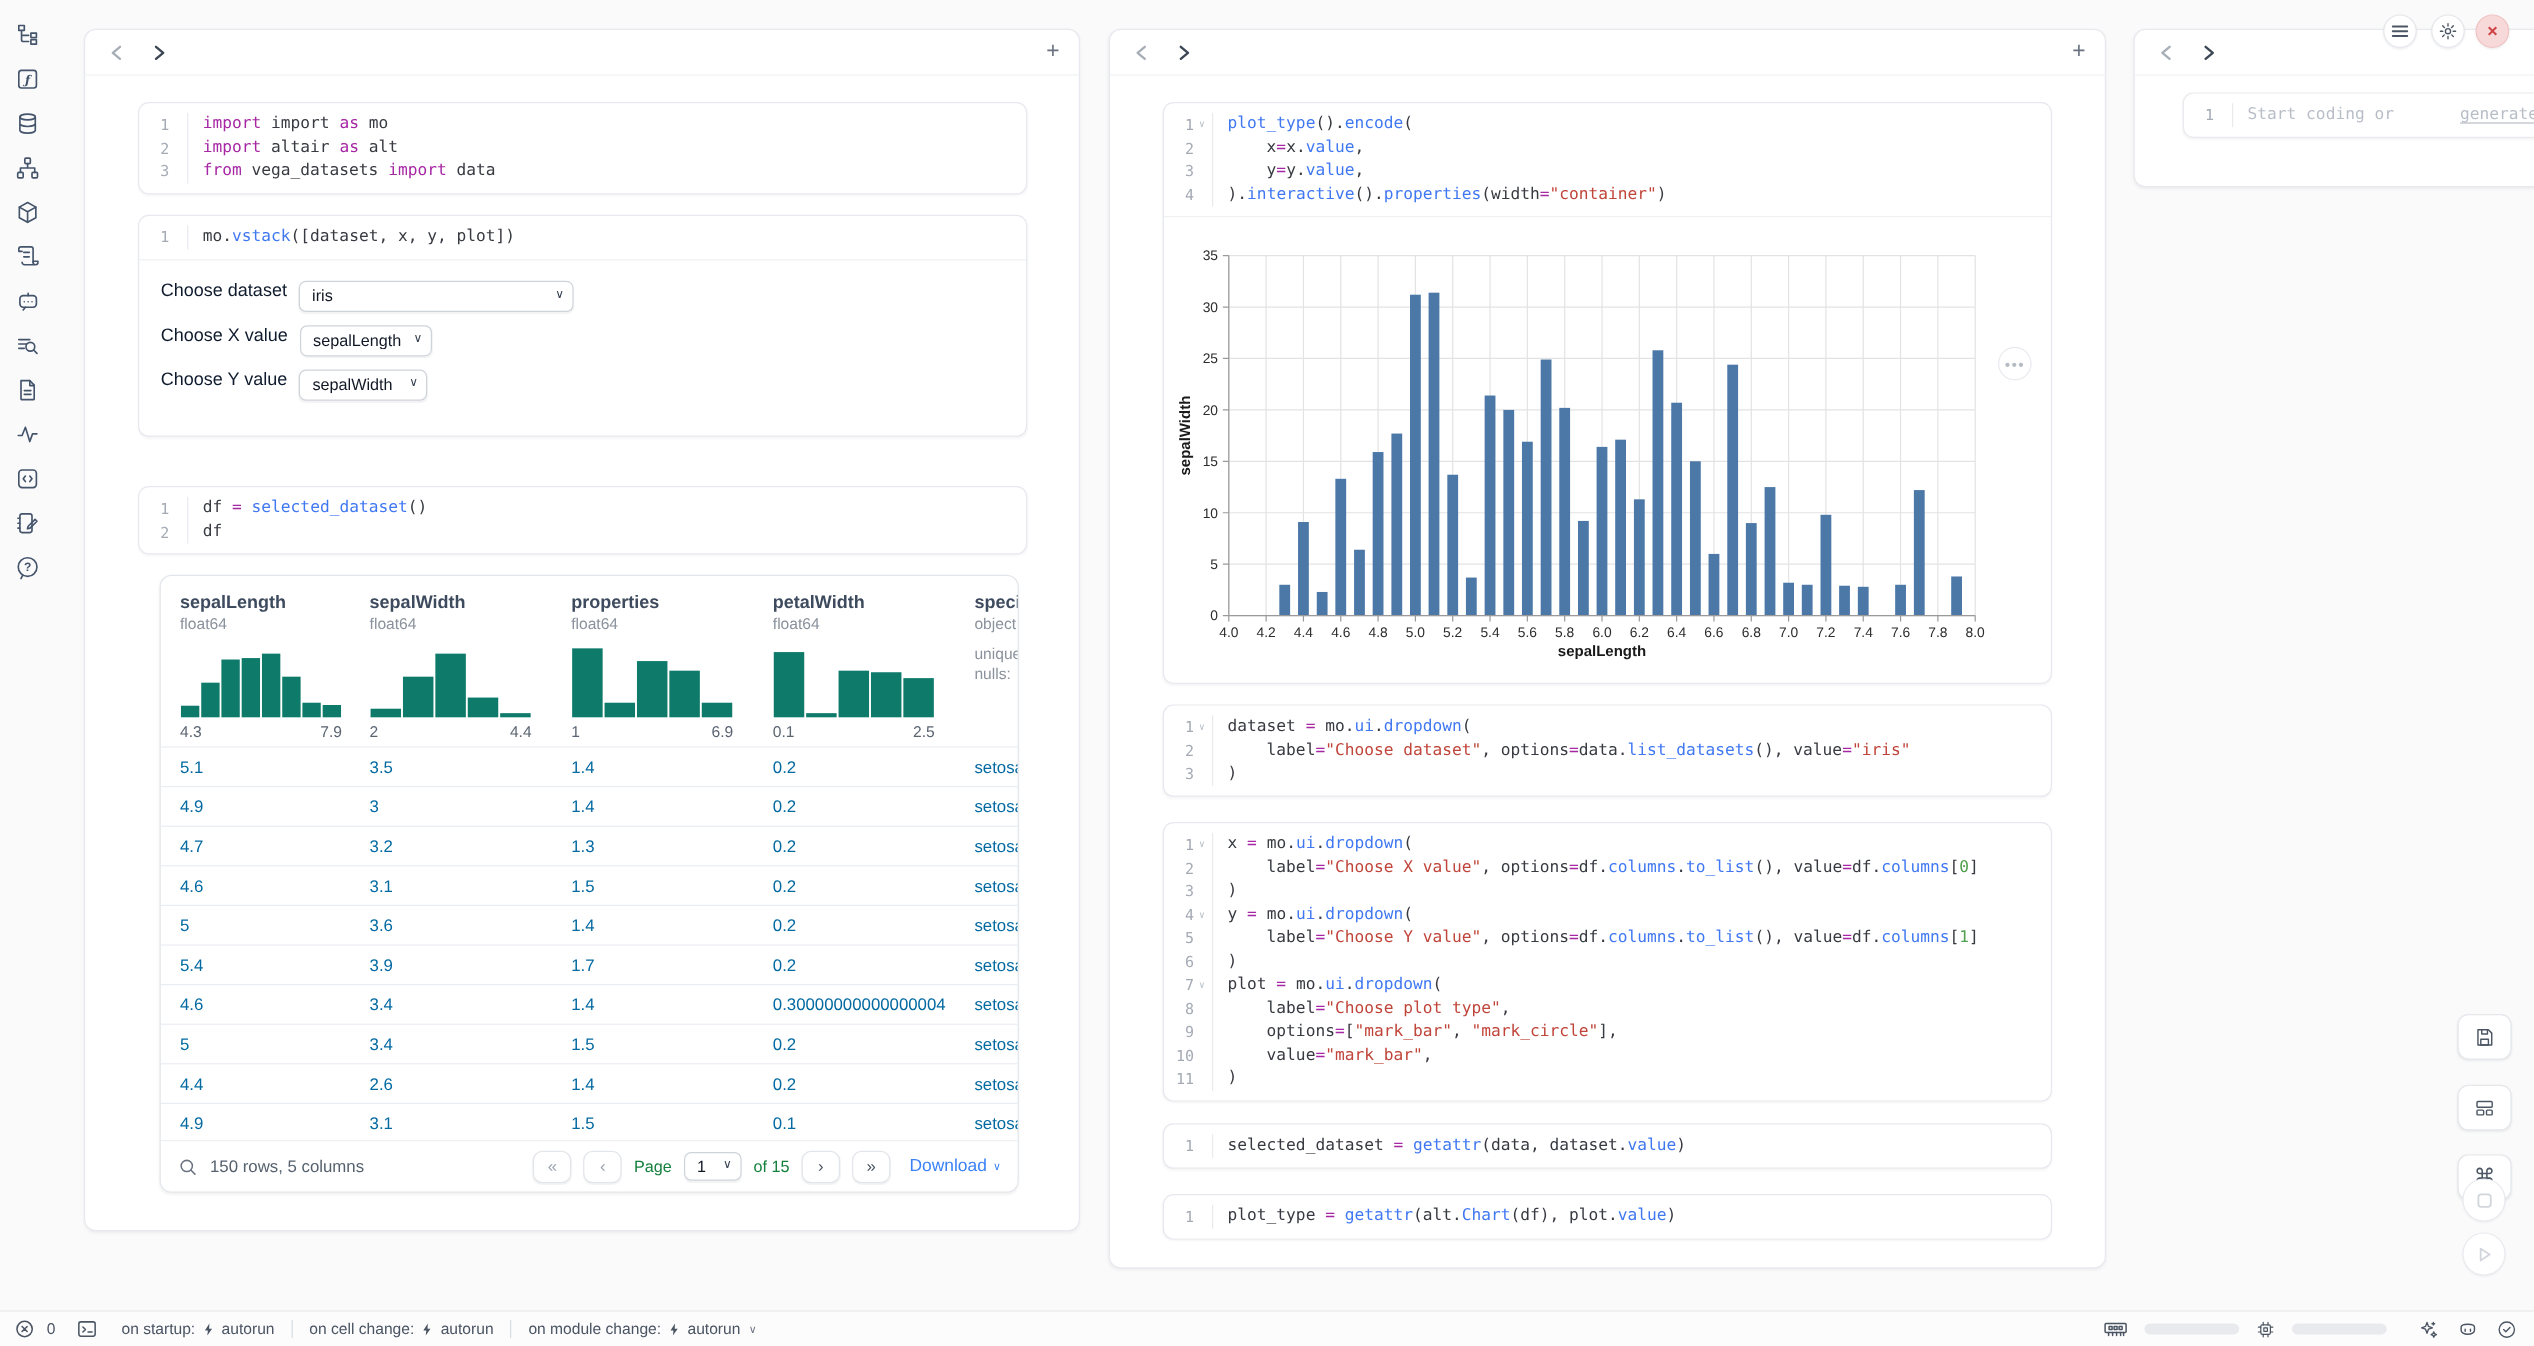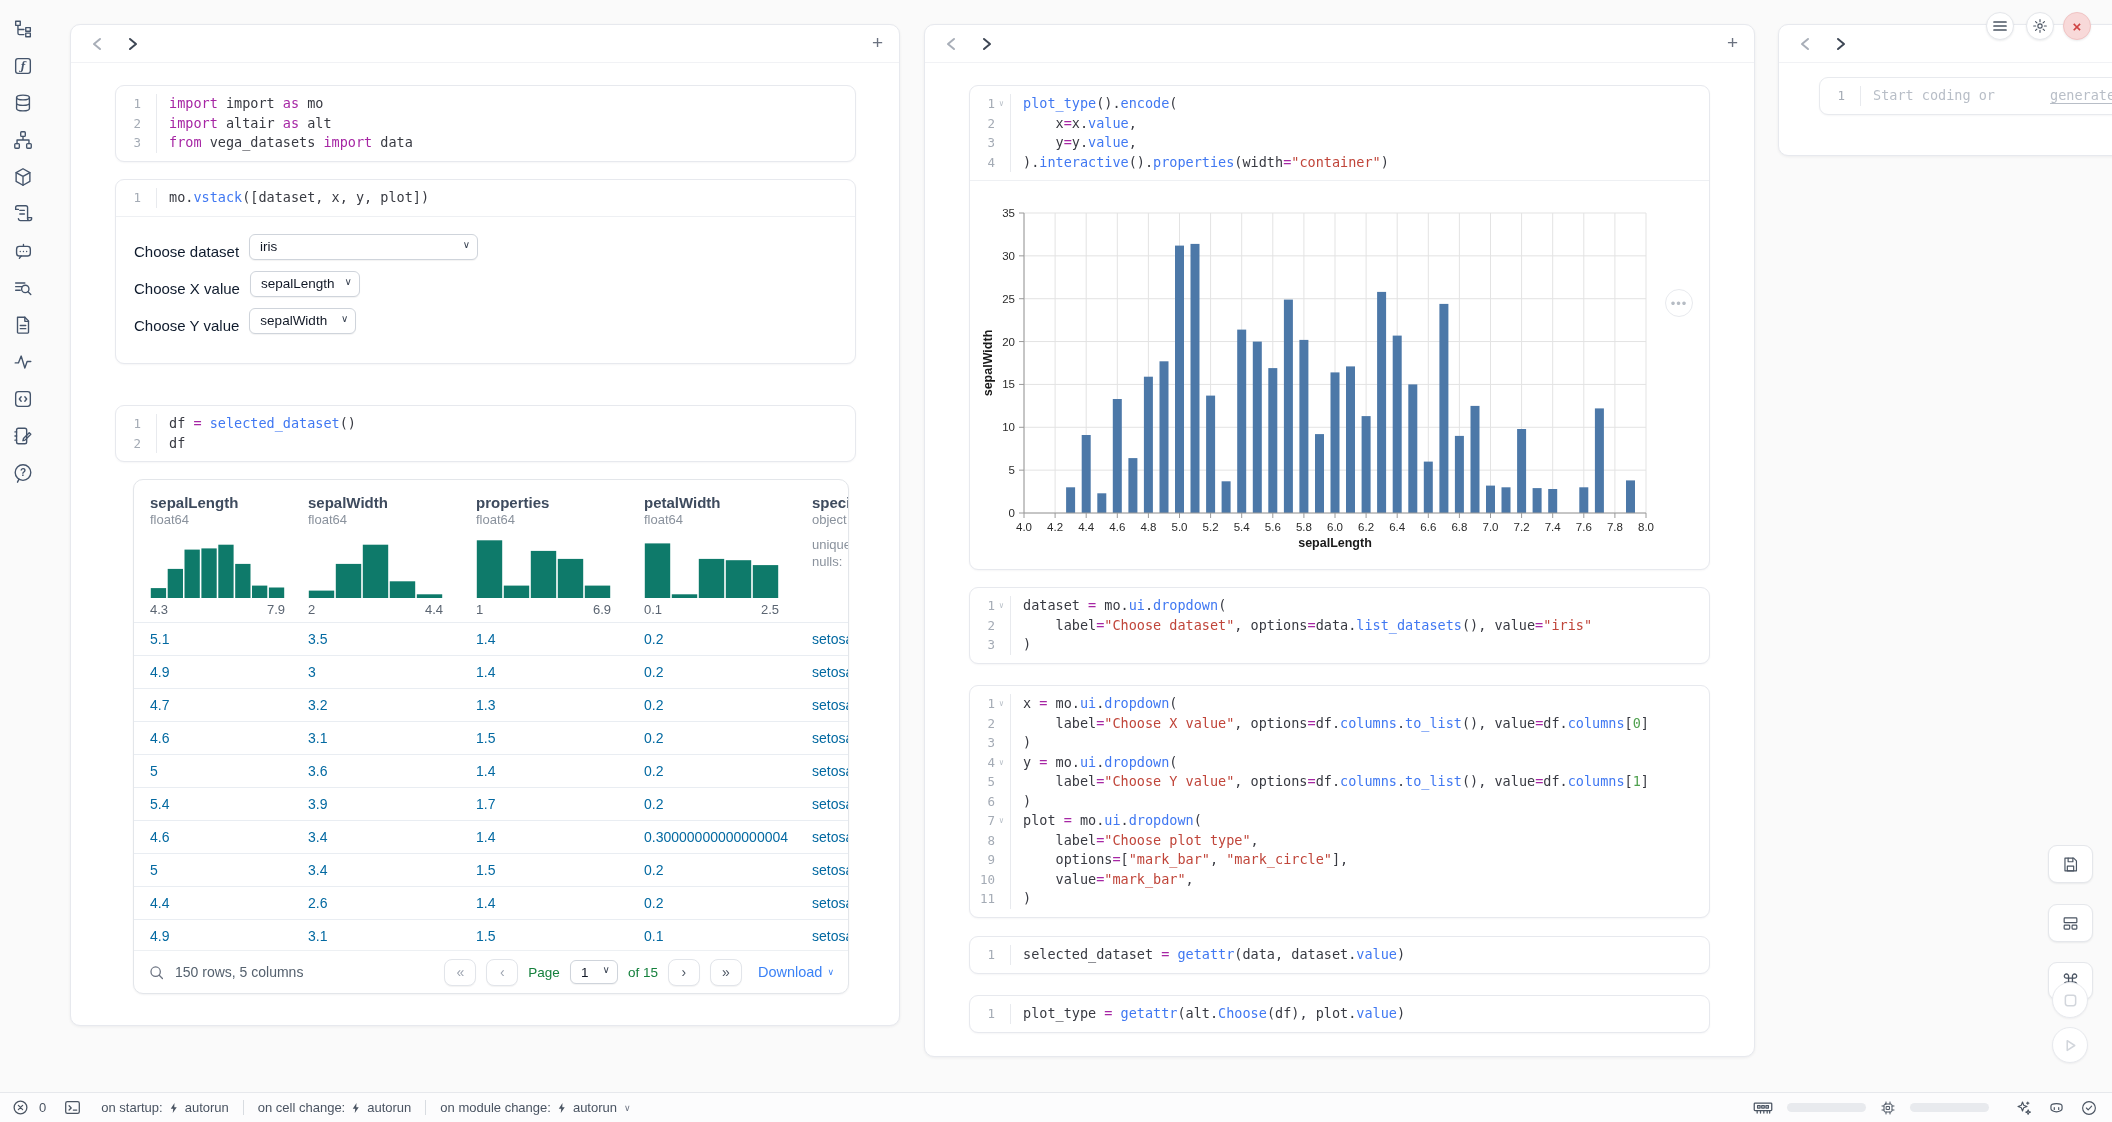--- a/index.html
+++ b/index.html
@@ -25,21 +25,21 @@
   .code.bb{border-bottom:1px solid #eef0f3;}
   .cl{display:flex;}
   .gut{flex:0 0 40px;display:flex;justify-content:flex-end;align-items:center;gap:2px;padding-right:4px;}
   .ln{color:#a4abb5;font-size:12.5px;}
   .fold{width:9px;font-size:8px;color:#b9c0c8;text-align:center;}
   .ct{flex:1;border-left:1px solid #e8eaee;padding-left:12px;white-space:pre;color:#383a42;}
   .tk-kw{color:var(--kw);} .tk-fn{color:var(--fn);} .tk-str{color:var(--str);}
   .tk-num{color:var(--num);} .tk-pl{color:#383a42;}
   
   .controls{padding:17px 18px 18px 18px;}
-  .ctl-row{display:flex;align-items:flex-end;gap:10px;margin-bottom:11px;height:26px;}
+  .ctl-row{display:flex;align-items:flex-start;gap:10px;margin-bottom:11px;height:26px;}
   .ctl-label{font-size:15px;color:#0f1b2d;}
   .sel{position:relative;display:inline-block;}
   .sel select{-webkit-appearance:none;appearance:none;height:26px;border:1px solid #cfd4db;border-radius:6px;
     background:#fff;box-shadow:0 1px 1px rgba(0,0,0,.05);font-size:13.5px;color:#111826;
     padding:0 22px 0 10px;font-family:"Liberation Sans",sans-serif;}
   .sel:after{content:"∨";position:absolute;right:8px;top:50%;margin-top:-8px;font-size:10px;color:#374151;pointer-events:none;}
   .w-lg select{width:229px;} .w-x select{width:110px;} .w-y select{width:107px;} .w-p select{width:103px;}
   
   #table-card{position:absolute;left:62px;top:454px;width:716px;height:515px;background:#fff;
     border:1px solid #e3e6ea;border-radius:10px;box-shadow:0 1px 2px rgba(15,23,42,.05);overflow:hidden;}
@@ -720,21 +720,21 @@
       </div>
   </div>
 
   <div class="cellbox" style="top:970px">
     <div class="code">
         <div class="cl">
           <span class="gut">
             <span class="ln">1</span>
             <span class="fold"></span>
           </span>
-          <span class="ct"><span class="tk-pl">plot_type </span><span class="tk-kw">=</span><span class="tk-pl"> </span><span class="tk-fn">getattr</span><span class="tk-pl">(alt.</span><span class="tk-fn">Choose</span><span class="tk-pl">(df), plot.</span><span class="tk-fn">value</span><span class="tk-pl">)</span></span>
+          <span class="ct"><span class="tk-pl">plot_type </span><span class="tk-kw">=</span><span class="tk-pl"> </span><span class="tk-fn">getattr</span><span class="tk-pl">(alt.</span><span class="tk-fn">Chart</span><span class="tk-pl">(df), plot.</span><span class="tk-fn">value</span><span class="tk-pl">)</span></span>
         </div>
       </div>
   </div>
 </div>
 
 <div class="panel" id="panel-right">
   <div class="panel-header">
     <span class="hchev chev-l">
         <svg width="10" height="14" viewBox="0 0 10 14">
           <polyline points="8,2 2,7 8,12"></polyline>

